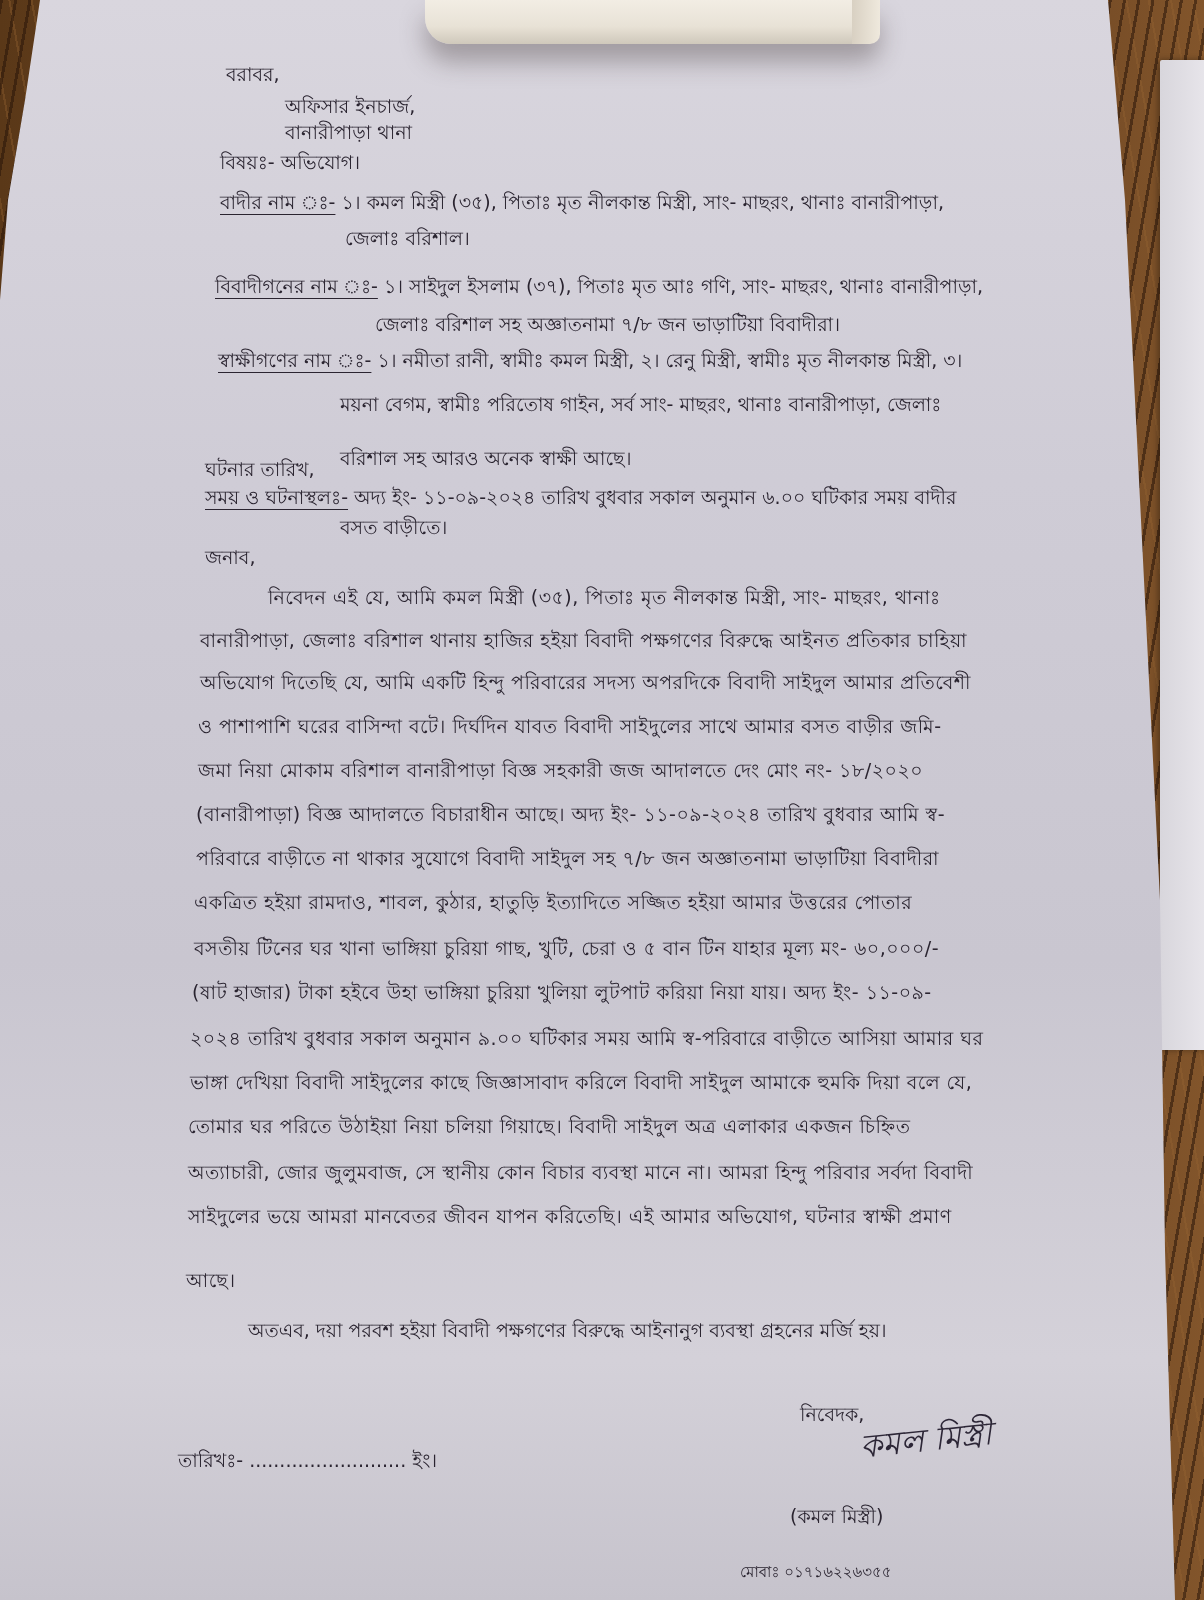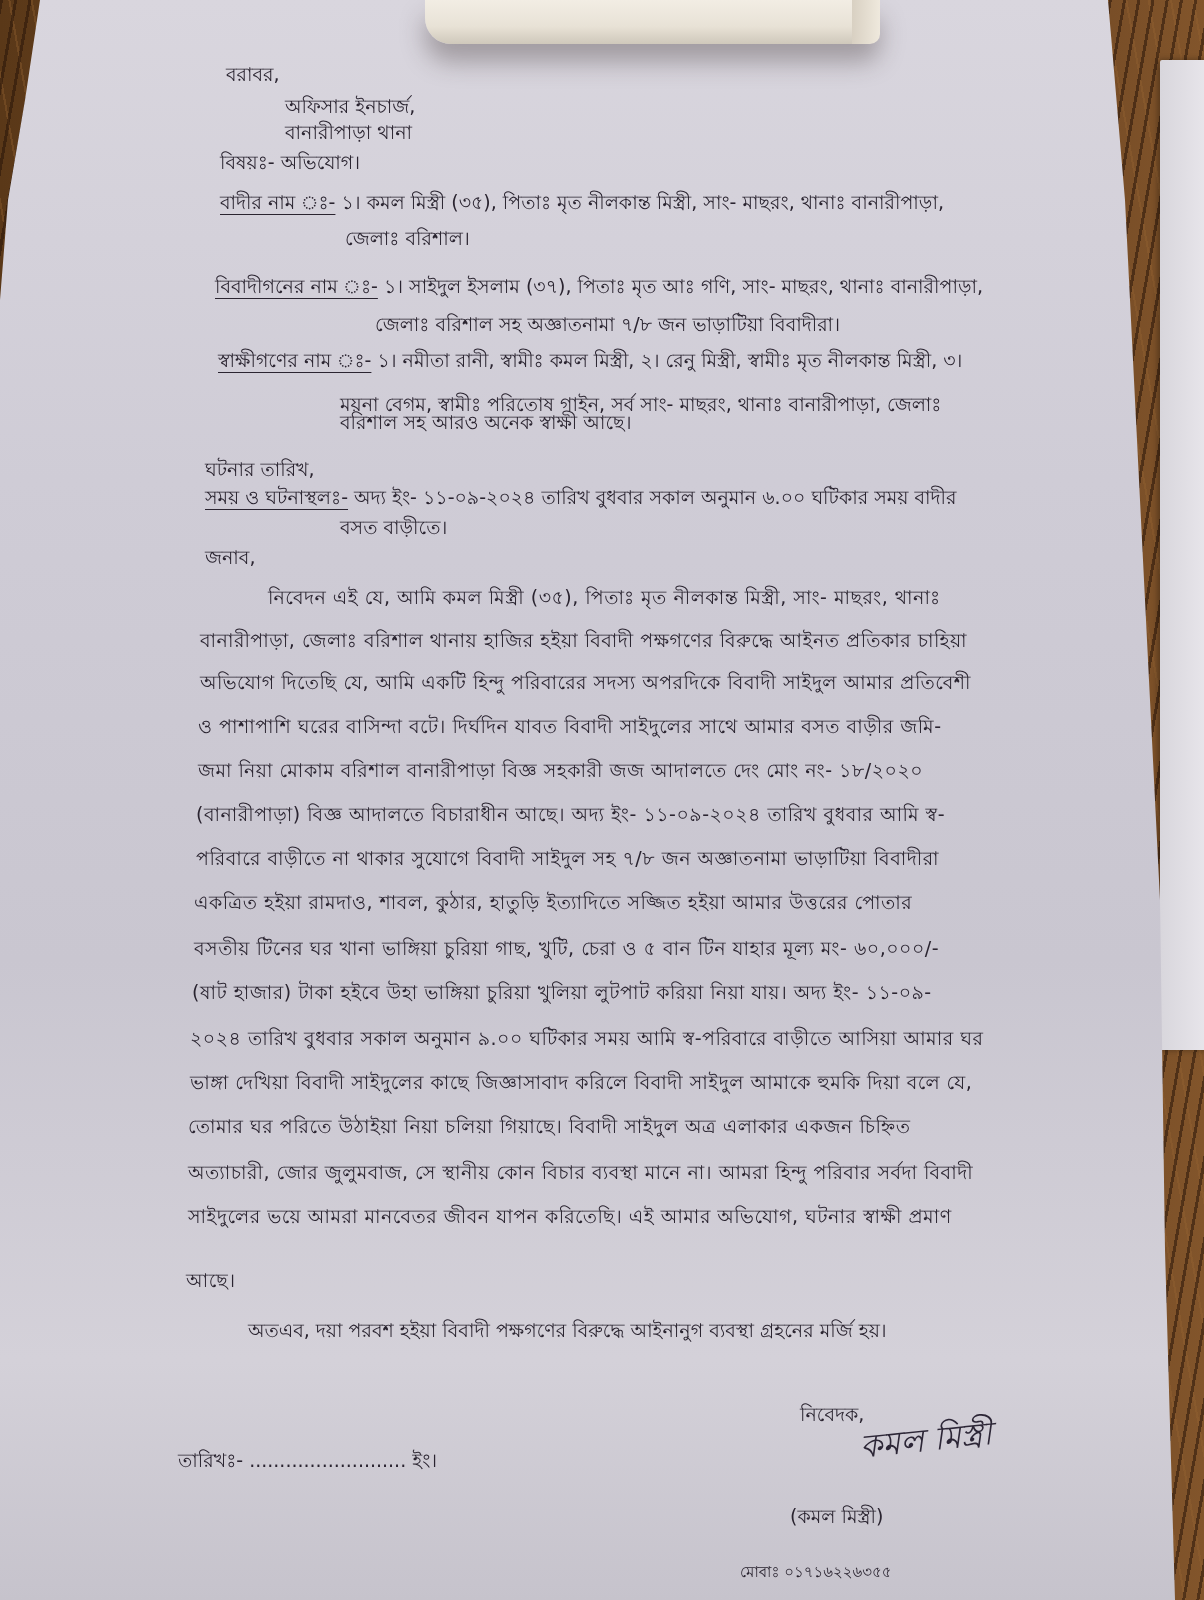--- a/index.html
+++ b/index.html
@@ -76,21 +76,21 @@
     <span class="label">বিবাদীগনের নাম ঃ-</span>
     <span>১। সাইদুল ইসলাম (৩৭), পিতাঃ মৃত আঃ গণি, সাং- মাছরং, থানাঃ বানারীপাড়া,</span>
   </div>
   <div class="line" style="left:345px;top:310px;margin-left:30px;">জেলাঃ বরিশাল সহ অজ্ঞাতনামা ৭/৮ জন ভাড়াটিয়া বিবাদীরা।</div>
 
   <div class="line" style="left:218px;top:346px;">
     <span class="label">স্বাক্ষীগণের নাম ঃ-</span>
     <span>১। নমীতা রানী, স্বামীঃ কমল মিস্ত্রী, ২। রেনু মিস্ত্রী, স্বামীঃ মৃত নীলকান্ত মিস্ত্রী, ৩।</span>
   </div>
   <div class="line" style="left:340px;top:390px;">ময়না বেগম, স্বামীঃ পরিতোষ গাইন, সর্ব সাং- মাছরং, থানাঃ বানারীপাড়া, জেলাঃ</div>
-  <div class="line" style="left:340px;top:408px;">বরিশাল সহ আরও অনেক স্বাক্ষী আছে।</div>
+  <div class="line" style="left:340px;top:444px;">বরিশাল সহ আরও অনেক স্বাক্ষী আছে।</div>
 
   <div class="line" style="left:205px;top:455px;">ঘটনার তারিখ,</div>
   <div class="line" style="left:205px;top:483px;">
     <span class="label">সময় ও ঘটনাস্থলঃ-</span>
     <span>অদ্য ইং- ১১-০৯-২০২৪ তারিখ বুধবার সকাল অনুমান ৬.০০ ঘটিকার সময় বাদীর</span>
   </div>
   <div class="line" style="left:340px;top:513px;">বসত বাড়ীতে।</div>
 
   <div class="line" style="left:205px;top:543px;">জনাব,</div>
 

